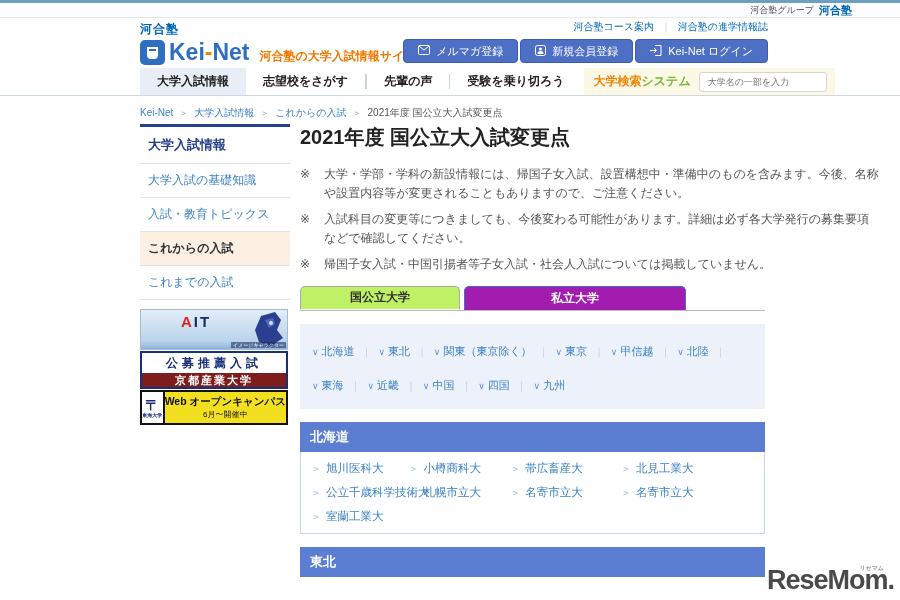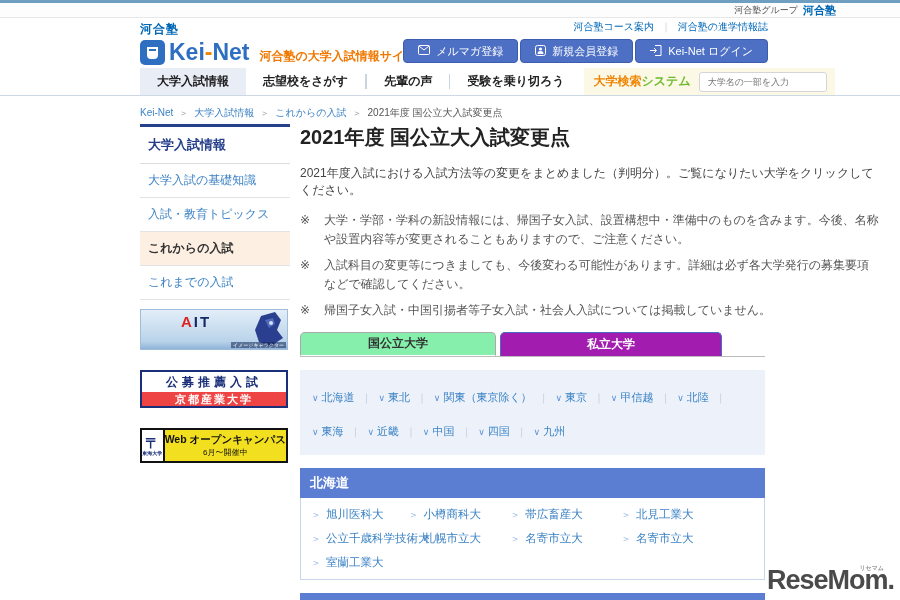--- a/index.html
+++ b/index.html
@@ -3,21 +3,21 @@
 <meta charset="utf-8">
 <style>
   html,body{margin:0;padding:0;background:#fff;}
   *{box-sizing:border-box;}
   body{font-family:"Liberation Sans","DejaVu Sans",sans-serif;color:#333;}
   .page{position:relative;width:900px;height:600px;overflow:hidden;background:#fff;}
 
   
   .topline{height:3px;background:#6f9fc0;}
   .utilbar{height:15px;display:flex;justify-content:flex-end;align-items:center;
-           padding-right:64px;border-bottom:1px solid #e8e8e8;background:#fdfdfd;}
+           padding-right:48px;border-bottom:1px solid #e8e8e8;background:#fdfdfd;}
   .util-label{font-size:9px;color:#555;margin-right:5px;}
   .util-brand{font-size:11px;color:#0068b7;font-weight:bold;}
 
   
   header{position:relative;height:50px;background:#fff;}
   .logo{position:absolute;left:140px;top:3px;}
   .logo-kawai{font-size:12px;font-weight:bold;color:#0068b7;letter-spacing:1px;}
   .logo-row{display:flex;align-items:center;margin-top:1px;}
   .logo-mark{width:25px;height:25px;background:#2f6fc1;border-radius:5px;display:flex;
              align-items:center;justify-content:center;margin-right:4px;}
@@ -56,55 +56,55 @@
   .crumb-sep{margin:0 6px;color:#999;font-size:9px;}
   .crumb-current{color:#555;}
 
   
   aside{position:absolute;left:140px;top:124px;width:150px;}
   .side-head{border-top:3px solid #27408b;border-bottom:1px solid #ddd;
              padding:9px 8px;font-size:13px;font-weight:bold;color:#27408b;}
   .side-item{border-bottom:1px solid #e3e3e3;padding:8px 8px;font-size:12px;color:#3b82c4;
              cursor:pointer;}
   .side-item.active{background:#fdf0e3;color:#333;font-weight:bold;}
-  .banners{margin-top:9px;display:flex;flex-direction:column;gap:20px;}
+  .banners{margin-top:9px;display:flex;flex-direction:column;gap:1px;}
   .banner{position:relative;width:148px;cursor:pointer;overflow:hidden;}
   .banner-ait{height:41px;background:linear-gradient(180deg,#e3eef8 0%,#b9d3ea 80%,#8fb4d8 100%);
               border:1px solid #9fbcd8;}
   .ait-txt{position:absolute;left:22px;top:4px;text-align:center;}
   .ait-logo{font-size:15px;font-weight:bold;color:#152a66;letter-spacing:2px;line-height:1;}
   .ait-logo .reddot{color:#d22;}
   .ait-uni{font-size:11px;font-weight:bold;color:#152a66;margin-top:47px;}
   .ait-cap{position:absolute;right:1px;bottom:1px;font-size:5px;color:#fff;
            background:rgba(20,40,90,.55);padding:0 2px;}
   .banner-kyoto{height:38px;border:2px solid #1a2f7a;background:#fff;}
   .kyoto-top{height:20px;display:flex;align-items:center;justify-content:center;
              font-size:12px;font-weight:bold;color:#1a2f7a;letter-spacing:4px;}
-  .kyoto-bottom{height:14px;background:#ef4444;display:flex;align-items:center;
+  .kyoto-bottom{height:14px;background:#7f1d1d;display:flex;align-items:center;
                 justify-content:center;font-size:11px;font-weight:bold;color:#fff;letter-spacing:2px;}
   .banner-tokai{height:35px;border:2px solid #111;background:#f2df1f;display:flex;align-items:stretch;}
   .tokai-logo{width:30px;background:#fff;border-right:2px solid #111;display:flex;flex-direction:column;
               align-items:center;justify-content:center;}
   .tokai-glyph{color:#1a2f7a;font-size:14px;font-weight:bold;line-height:1;}
   .tokai-name{font-size:5px;color:#1a2f7a;font-weight:bold;}
   .tokai-txt{flex:1;display:flex;flex-direction:column;align-items:center;justify-content:center;}
   .tokai-title{font-size:10.5px;font-weight:bold;color:#111;white-space:nowrap;}
   .tokai-sub{font-size:8px;color:#111;}
 
   
   main{position:absolute;left:300px;top:124px;width:580px;}
   h1{margin:0 0 14px 0;font-size:20px;font-weight:bold;color:#222;}
   .intro{font-size:12px;color:#444;margin:0 0 12px 0;}
   .note{display:flex;font-size:12px;color:#555;line-height:1.55;margin-bottom:8px;}
   .note .mark{flex:0 0 24px;}
 
   .tabs{display:flex;gap:4px;margin-top:12px;width:465px;border-bottom:1px solid #bbb;}
   .tab{height:24px;display:flex;align-items:center;justify-content:center;font-size:12px;
        font-weight:bold;border-radius:5px 5px 0 0;cursor:pointer;}
-  .tab.active{width:196px;background:#86efac;border:1px solid #aaa;border-bottom:1px solid #fff;
+  .tab.active{width:160px;background:#bef264;border:1px solid #aaa;border-bottom:1px solid #fff;
               margin-bottom:-1px;color:#333;}
   .tab.inactive{width:222px;background:#a21caf;color:#fff;border:1px solid #4a6cc0;border-bottom:0;}
 
   .region-box{width:465px;margin-top:13px;background:#edf2fa;padding:9px 12px;line-height:2.1;}
   .region-item{font-size:11px;color:#3b82c4;cursor:pointer;white-space:nowrap;}
   .region-item .chev{color:#5b8fd6;font-size:9px;margin-right:3px;}
   .region-sep{color:#b9c8dd;margin:0 7px;font-size:10px;}
 
   .section{width:465px;margin-top:13px;}
   .section-header{background:#5b7ed2;color:#fff;font-size:13px;font-weight:bold;
@@ -233,21 +233,20 @@
         <div class="tokai-txt">
           <span class="tokai-title">Web オープンキャンパス</span>
           <span class="tokai-sub">6月〜開催中</span>
         </div>
       </div>
     </div>
   </aside>
 
   <main>
     <h1>2021年度 国公立大入試変更点</h1>
-    <p class="intro">2021年度入試における入試方法等の変更をまとめました（判明分）。ご覧になりたい大学をクリックしてください。</p>
     <div id="notes">
         <div class="note">
           <span class="mark">※</span>
           <span>大学・学部・学科の新設情報には、帰国子女入試、設置構想中・準備中のものを含みます。今後、名称や設置内容等が変更されることもありますので、ご注意ください。</span>
         </div>
         <div class="note">
           <span class="mark">※</span>
           <span>入試科目の変更等につきましても、今後変わる可能性があります。詳細は必ず各大学発行の募集要項などで確認してください。</span>
         </div>
         <div class="note">

